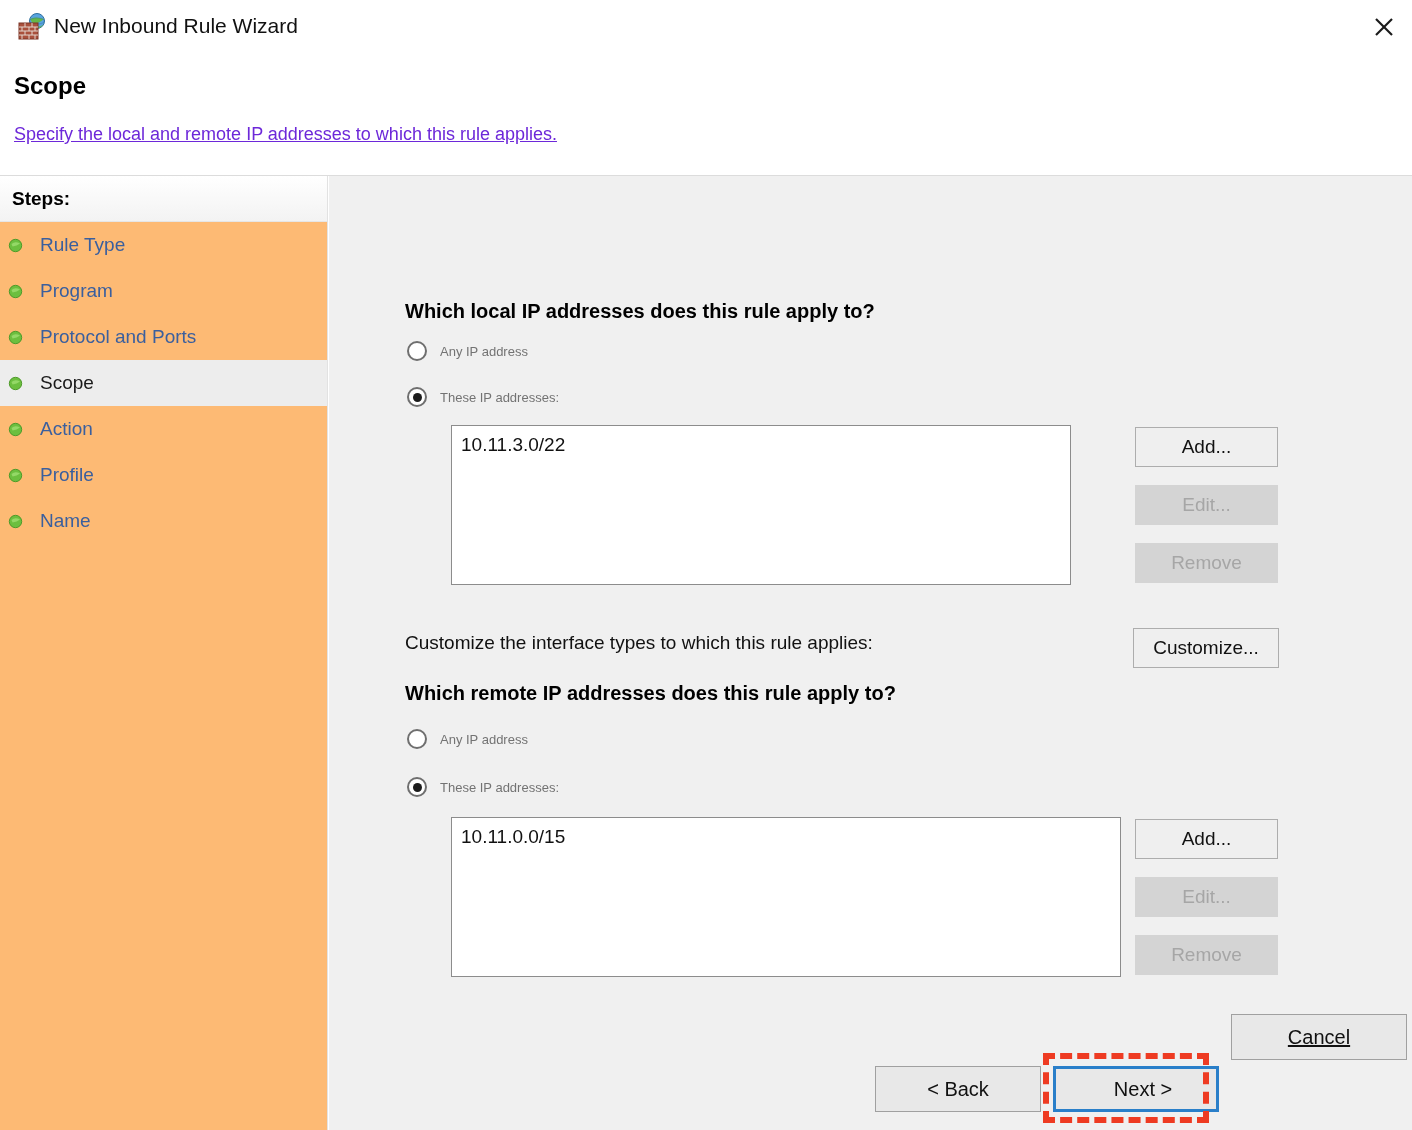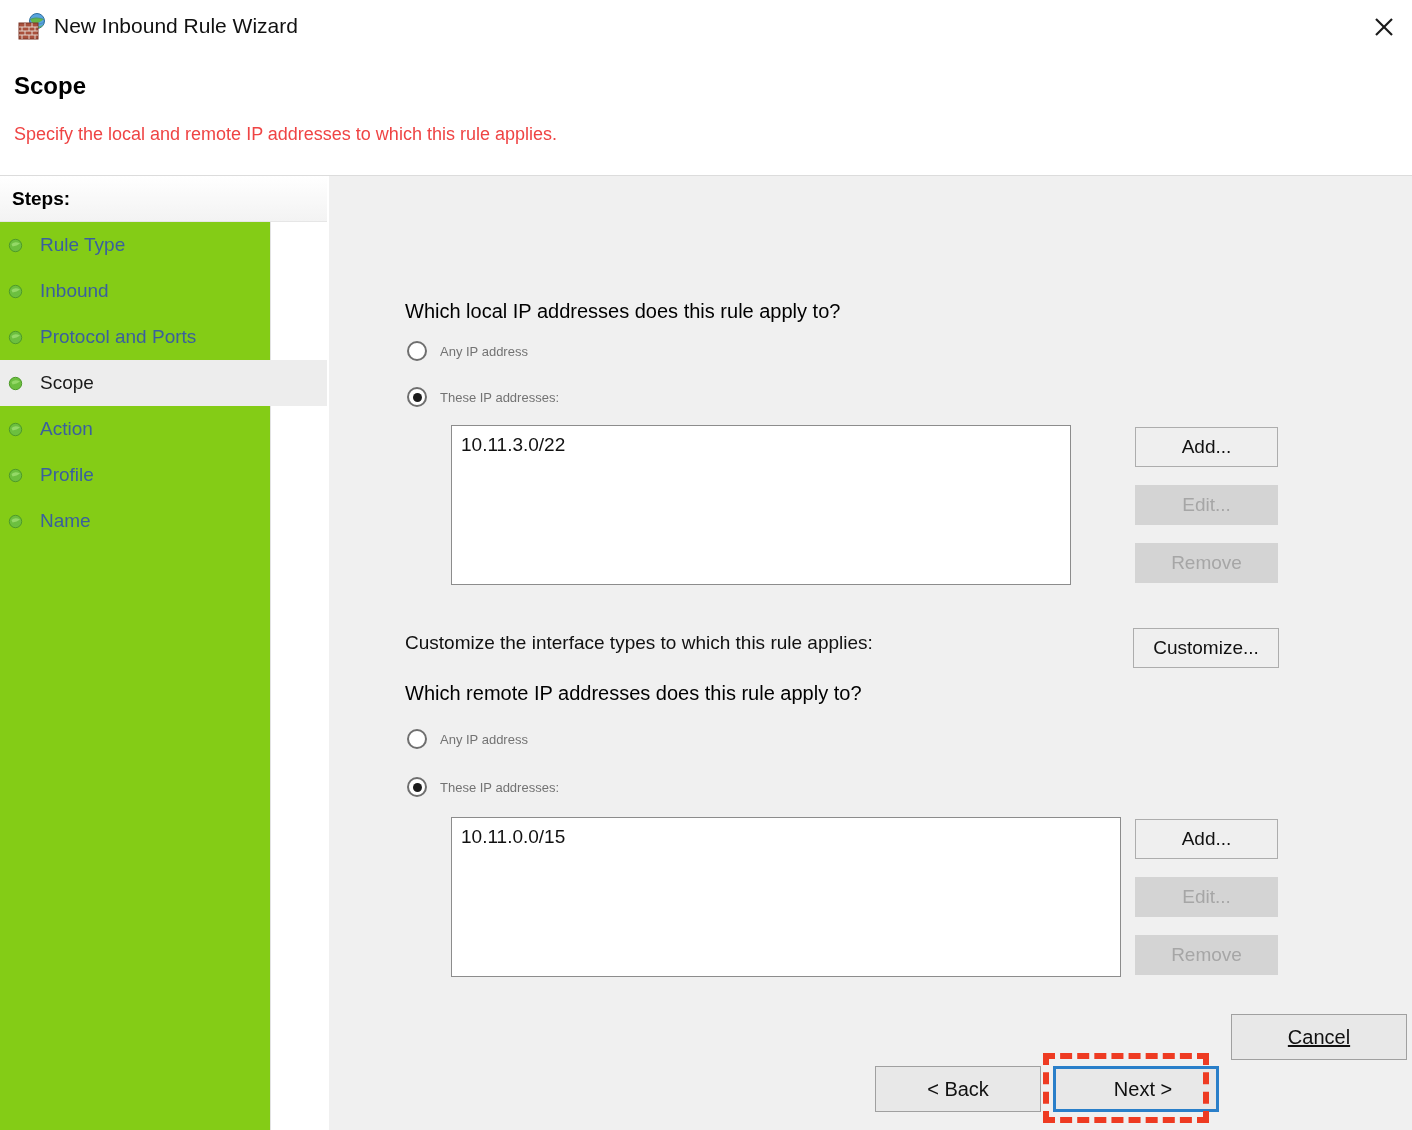--- a/index.html
+++ b/index.html
@@ -52,37 +52,38 @@
     position: absolute;
     left: 14px; top: 72px;
     font-size: 24px;
     font-weight: bold;
     color: #000000;
   }
   .page-subtitle {
     position: absolute;
     left: 14px; top: 124px;
     font-size: 18px;
-    color: #ef4444;
+    color: #6d28d9;
+    text-decoration: underline;
   }
   .header-divider {
     position: absolute;
     left: 0; top: 175px;
     width: 1412px;
     height: 1px;
     background: #dcdcdc;
   }
 
   
   .sidebar {
     position: absolute;
     left: 0; top: 176px;
-    width: 271px;
+    width: 328px;
     height: 954px;
-    background: #84cc16;
+    background: #fdba74;
     border-right: 1px solid #e2e2e2;
     box-sizing: border-box;
     padding-left: 43px;
   }
   .steps-header {
     position: absolute;
     left: 0; top: 0;
     width: 327px;
     height: 46px;
     background: linear-gradient(to bottom, #ffffff 0%, #f3f3f3 100%);
@@ -132,21 +133,21 @@
     position: absolute;
     left: 329px; top: 176px;
     width: 1083px;
     height: 954px;
     background: #f0f0f0;
   }
 
   .q-heading {
     position: absolute;
     font-size: 20px;
-    font-weight: normal;
+    font-weight: bold;
     color: #000000;
     white-space: nowrap;
   }
   .radio-row {
     position: absolute;
     display: flex;
     align-items: center;
     cursor: pointer;
   }
   .radio {
@@ -307,21 +308,21 @@
       <span class="step-label">Rule Type</span>
     </div>
 
     <div class="step-item">
       <span class="step-bullet">
         <svg width="15" height="15" viewBox="0 0 15 15">
           <circle cx="7.5" cy="7.5" r="6.2" fill="#6cbf3f" stroke="#4e9a2a" stroke-width="1"></circle>
           <path d="M3.5 6 Q7 3 12 5.5 Q9 8 4.6 8.4 Z" fill="#9bdc6e" opacity="0.85"></path>
         </svg>
       </span>
-      <span class="step-label">Inbound</span>
+      <span class="step-label">Program</span>
     </div>
 
     <div class="step-item">
       <span class="step-bullet">
         <svg width="15" height="15" viewBox="0 0 15 15">
           <circle cx="7.5" cy="7.5" r="6.2" fill="#6cbf3f" stroke="#4e9a2a" stroke-width="1"></circle>
           <path d="M3.5 6 Q7 3 12 5.5 Q9 8 4.6 8.4 Z" fill="#9bdc6e" opacity="0.85"></path>
         </svg>
       </span>
       <span class="step-label">Protocol and Ports</span>

